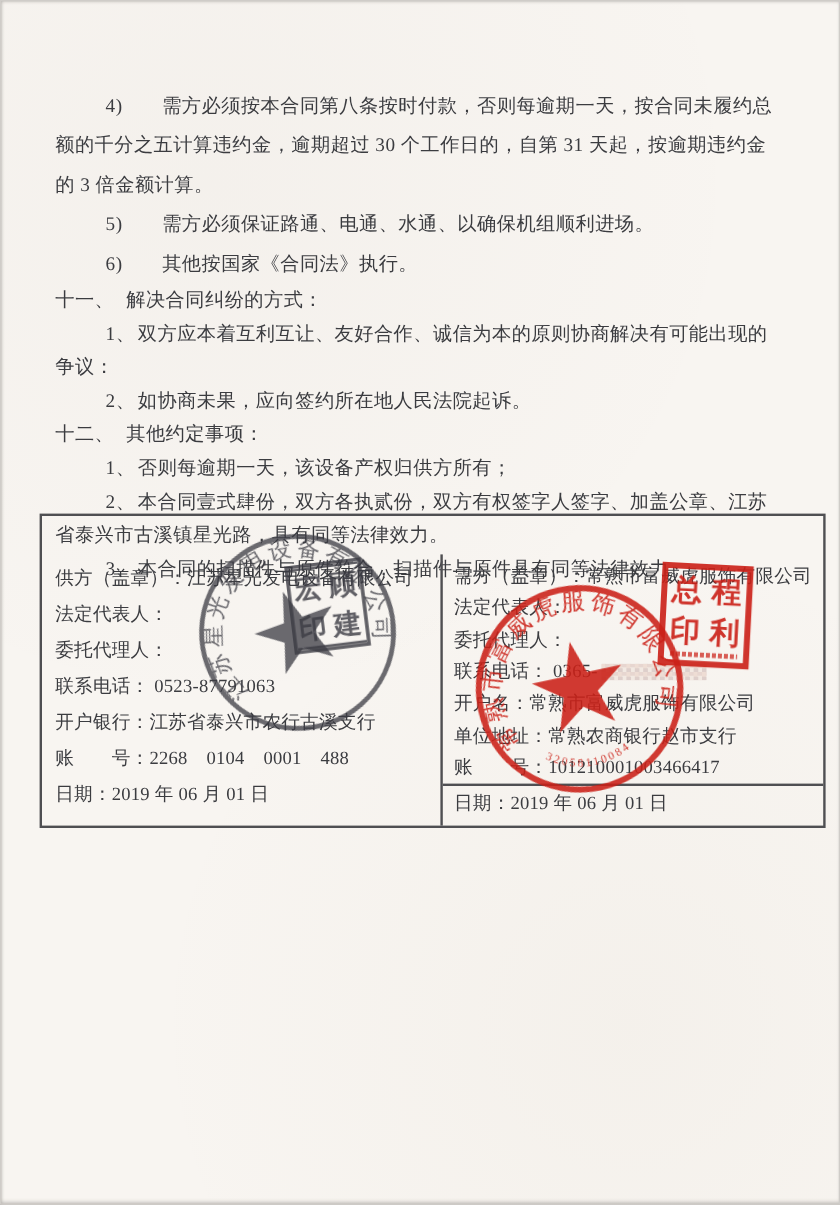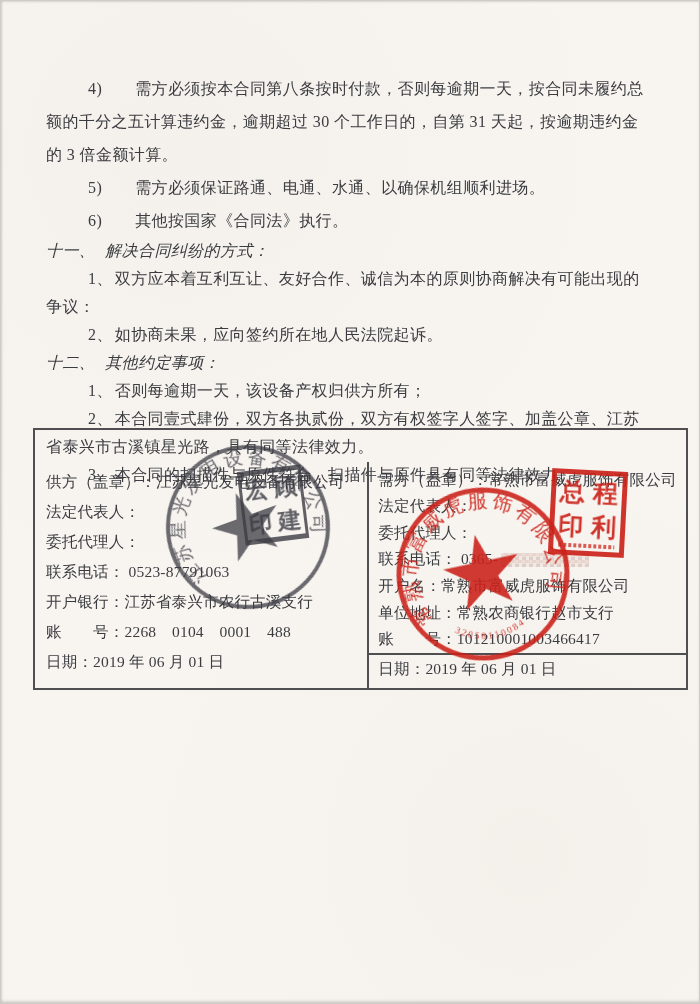--- a/index.html
+++ b/index.html
@@ -15,21 +15,21 @@
       inset 4px 0 3px -3px #a9a6a2,
       inset 0 4px 3px -3px #b5b2ae,
       inset -3px 0 3px -3px #c6c3bf,
       inset 0 -5px 4px -4px #a09d99;
     color:#3b3c40;
   }
   .textblock{position:absolute;left:46px;right:46px;top:72px;font-size:16px;letter-spacing:.4px;}
   .para{margin:0;}
   .g1{line-height:33px;text-indent:42px;}
   .g2{line-height:28px;text-indent:42px;}
-  .hd{line-height:28px;text-indent:0;font-style:italic;}
+  .hd{line-height:28px;text-indent:0;}
   .mk-wide{margin-right:33px;}
   .mk-med{margin-right:10px;}
   .mk-tight{margin-right:2px;}
   
   .sigtable{position:absolute;left:33px;top:428px;width:651px;height:258px;border:2px solid #4f4f52;display:flex;z-index:1;}
   .cell{display:flex;flex-direction:column;justify-content:flex-start;padding:5px 23px 4px 11px;font-size:15.5px;letter-spacing:.2px;margin-top:32px;}
   .cell.supplier{width:300px;border-right:2px solid #4f4f52;}
   .cell.buyer{flex:1;padding-left:9px;}
   .row{height:30px;display:flex;align-items:center;white-space:nowrap;}
   .cell.buyer .row.last{border-top:2px solid #4f4f52;margin:0 -9px 0 -9px;padding-left:9px;height:33px;}

